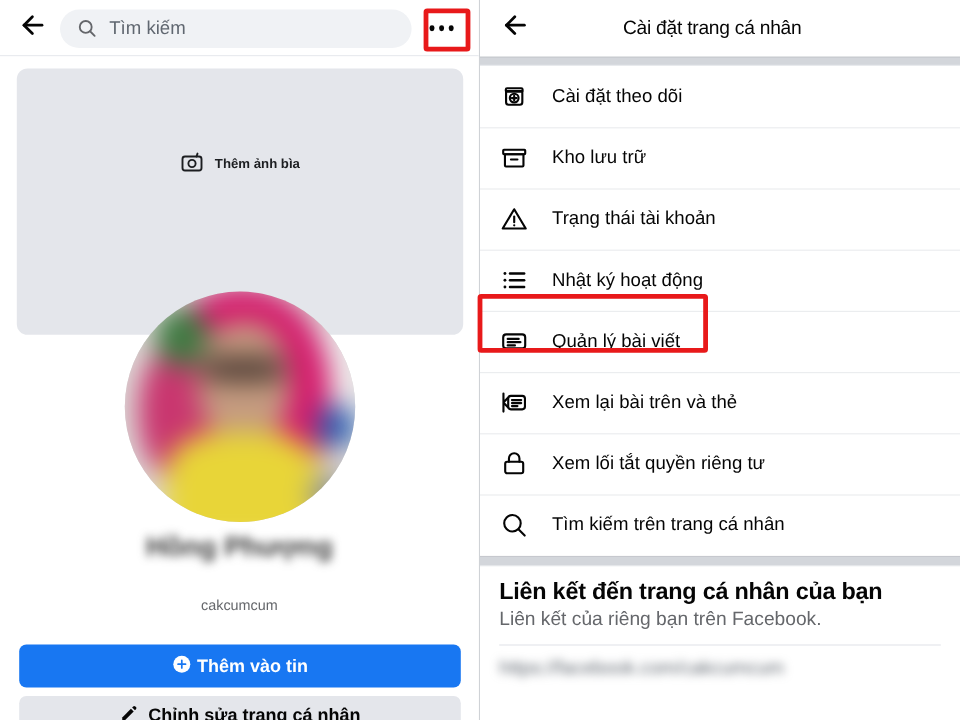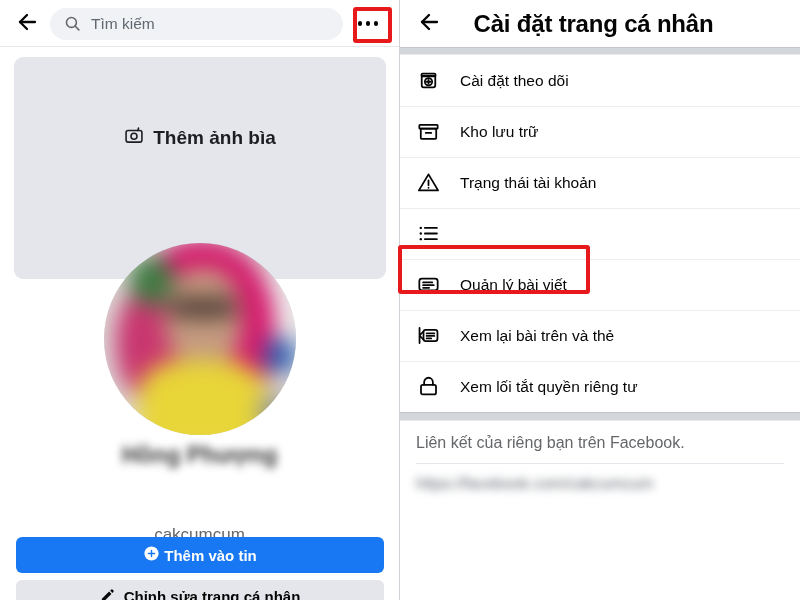--- a/index.html
+++ b/index.html
@@ -130,21 +130,21 @@
     border-radius: 9px;
   }
   .cover-label {
     position: absolute;
     top: 68px;
     left: 0; right: 0;
     display: flex;
     align-items: center;
     justify-content: center;
     gap: 9px;
-    font-size: 19px;
+    font-size: 11px;
     font-weight: bold;
     color: #1c1e21;
   }
 
   
   .avatar-wrap {
     position: absolute;
     left: 104px;
     top: 196px;
     width: 192px;
@@ -177,23 +177,22 @@
     font-size: 23px;
     font-weight: bold;
     color: #3a3a3a;
     filter: blur(4.2px);
   }
   .prof-handle {
     position: absolute;
     left: 0; right: 0;
     top: 450px;
     text-align: center;
-    font-size: 17px;
+    font-size: 12px;
     color: #65676b;
-    margin-top: 28px;
   }
 
   .btn-primary {
     position: absolute;
     left: 16px;
     top: 490px;
     width: 368px;
     height: 36px;
     background: #1877f2;
     border-radius: 6px;
@@ -238,22 +237,22 @@
     display: flex;
     align-items: center;
     padding-left: 12px;
     box-sizing: border-box;
     background: #fff;
     position: relative;
   }
   .r-title {
     flex: 1 1 auto;
     text-align: center;
-    font-size: 24px;
-    font-weight: bold;
+    font-size: 16px;
+    font-weight: normal;
     color: #050505;
     padding-right: 59px;
     letter-spacing: -0.2px;
   }
   .gray-band {
     height: 8px;
     background: #d3d6db;
     border-top: 1px solid #c2c5cb;
     border-bottom: 1px solid #e8eaed;
     box-sizing: border-box;
@@ -489,20 +488,21 @@
         <span class="m-icon">
           <svg width="25" height="25" viewBox="0 0 24 24" fill="none" stroke="#050505" stroke-width="1.9" stroke-linecap="round">
             <circle cx="4.6" cy="6.6" r="1.15" fill="#050505" stroke="none"></circle>
             <circle cx="4.6" cy="12" r="1.15" fill="#050505" stroke="none"></circle>
             <circle cx="4.6" cy="17.4" r="1.15" fill="#050505" stroke="none"></circle>
             <line x1="8.6" y1="6.6" x2="20" y2="6.6"></line>
             <line x1="8.6" y1="12" x2="20" y2="12"></line>
             <line x1="8.6" y1="17.4" x2="20" y2="17.4"></line>
           </svg>
         </span>
+        <span class="m-label">Nhật ký hoạt động</span>
       </div>
 
       <div class="menu-row">
         <span class="m-icon">
           <svg width="25" height="25" viewBox="0 0 24 24" fill="none" stroke="#050505" stroke-width="1.7" stroke-linecap="round" stroke-linejoin="round">
             <rect x="3.2" y="6.4" width="17.6" height="11.2" rx="2.4"></rect>
             <line x1="6.8" y1="10" x2="15.6" y2="10"></line>
             <line x1="6.8" y1="12.6" x2="17" y2="12.6"></line>
             <line x1="6.8" y1="15.2" x2="12.6" y2="15.2"></line>
           </svg>
@@ -526,26 +526,36 @@
       <div class="menu-row">
         <span class="m-icon">
           <svg width="25" height="25" viewBox="0 0 24 24" fill="none" stroke="#050505" stroke-width="1.7" stroke-linecap="round" stroke-linejoin="round">
             <rect x="4.8" y="10.4" width="14.4" height="9.2" rx="1.6"></rect>
             <path d="M7.8 10.4 V7.8 a4.2 4.2 0 0 1 8.4 0 V10.4"></path>
           </svg>
         </span>
         <span class="m-label">Xem lối tắt quyền riêng tư</span>
       </div>
 
+      <div class="menu-row">
+        <span class="m-icon">
+          <svg width="25" height="25" viewBox="0 0 24 24" fill="none" stroke="#050505" stroke-width="1.7" stroke-linecap="round">
+            <circle cx="10.6" cy="10.6" r="6.6"></circle>
+              <line x1="20.4" y1="20.4" x2="15.4" y2="15.4"></line>
+          </svg>
+        </span>
+        <span class="m-label">Tìm kiếm trên trang cá nhân</span>
+      </div>
 
     </div>
 
     <div class="gray-band2"></div>
 
     <div class="link-section">
+      <div class="link-title">Liên kết đến trang cá nhân của bạn</div>
       <div class="link-sub">Liên kết của riêng bạn trên Facebook.</div>
       <div class="link-rule"></div>
       <div class="link-url">https://facebook.com/cakcumcum</div>
     </div>
 
   </div>
 
   <div class="hl-row"></div>
 </div>
 

